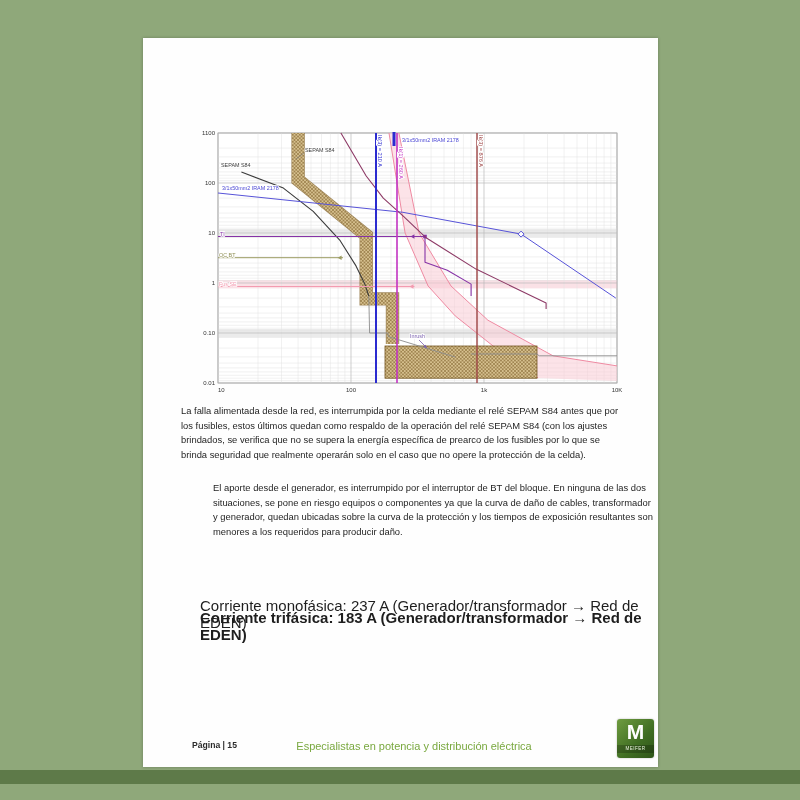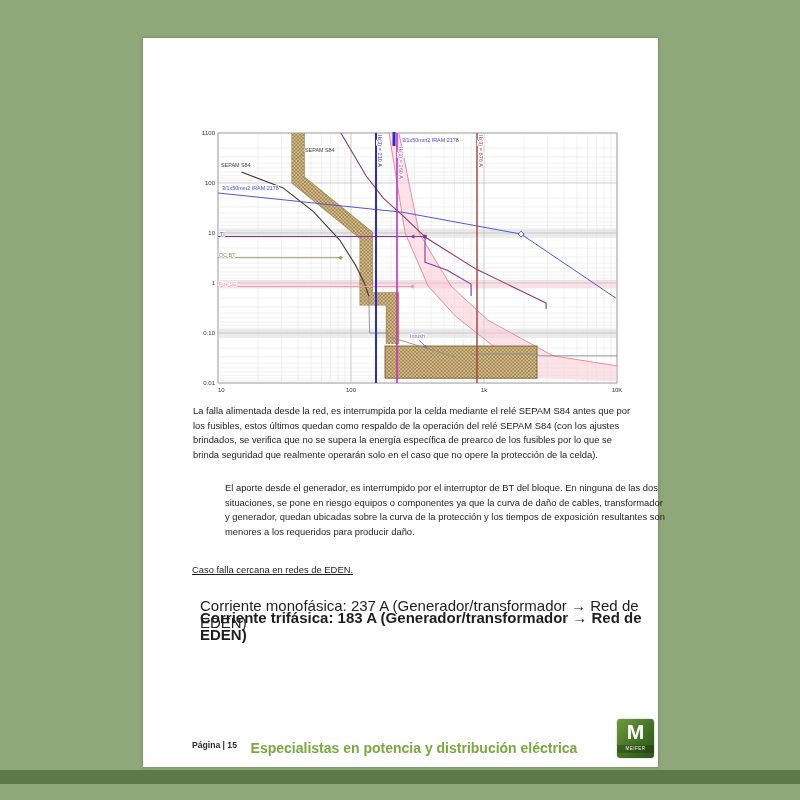--- a/index.html
+++ b/index.html
@@ -2,31 +2,31 @@
 <html><head>
 <meta charset="utf-8">
 <style>
   html,body{margin:0;padding:0;}
   body{width:800px;height:800px;background:#8fa87a;font-family:"Liberation Sans",sans-serif;}
   .canvas{position:relative;width:800px;height:800px;overflow:hidden;}
   .page{position:absolute;left:143px;top:38px;width:515px;height:729px;background:#fefefe;
         box-shadow:0 0 3px rgba(0,0,0,.25);color:#1e1e1e;}
   .title{position:absolute;left:49px;top:29px;width:446px;font-size:9.4px;line-height:15px;margin:0;}
   .chart{position:absolute;left:50px;top:88px;}
-  .para{position:absolute;left:50px;width:444px;font-size:9.4px;line-height:14.5px;margin:0;}
+  .para{position:absolute;left:38px;width:444px;font-size:9.4px;line-height:14.5px;margin:0;}
   .p1{top:366px;}
   .p2{top:443px;margin-left:32px;}
   .heading{position:absolute;left:49px;top:526px;width:444px;font-size:9.4px;margin:0;
            text-decoration:underline;}
   .cline{position:absolute;left:49px;width:444px;font-size:15px;margin:8px;}
   .l1{top:551px;}
   .l2{top:563px;font-weight:bold;}
   .footer-left{position:absolute;left:49px;top:702px;font-size:8.6px;font-weight:bold;color:#2c2c2c;}
   .footer-center{position:absolute;left:49px;top:702px;width:444px;text-align:center;
-                 font-size:14px;font-weight:bold;color:#79a83f;}
+                 font-size:11px;font-weight:normal;color:#79a83f;}
   .logo{position:absolute;left:474px;top:681px;width:37px;height:39px;border-radius:3px;
         background:linear-gradient(135deg,#6f9c40 0%,#3f6d22 60%,#2e5518 100%);
         box-shadow:0 0 2px rgba(0,0,0,.3);overflow:hidden;}
   .logo-m{width:100%;text-align:center;font-size:21px;line-height:26px;font-weight:bold;color:#fff;}
   .logo-name{width:100%;text-align:center;font-size:4.6px;letter-spacing:.4px;color:#e9f2dd;
              background:rgba(0,0,0,.22);line-height:8px;}
   .bottom-strip{position:absolute;left:0;top:770px;width:800px;height:14px;background:#5e7a49;}
   svg text{font-family:"Liberation Sans",sans-serif;}
 </style>
 </head>
@@ -169,21 +169,20 @@
         <text x="22" y="259" text-anchor="end" fill="#333" font-size="6">0.01</text>
         <text x="25" y="266" text-anchor="start" fill="#333" font-size="6">10</text>
         <text x="158" y="266" text-anchor="middle" fill="#333" font-size="6">100</text>
         <text x="291" y="266" text-anchor="middle" fill="#333" font-size="6">1k</text>
         <text x="424" y="266" text-anchor="middle" fill="#333" font-size="6">10K</text>
       </svg>
 
     <p class="para p1">La falla alimentada desde la red, es interrumpida por la celda mediante el relé SEPAM S84 antes que por los fusibles, estos últimos quedan como respaldo de la operación del relé SEPAM S84 (con los ajustes brindados, se verifica que no se supera la energía específica de prearco de los fusibles por lo que se brinda seguridad que realmente operarán solo en el caso que no opere la protección de la celda).</p>
     <p class="para p2">El aporte desde el generador, es interrumpido por el interruptor de BT del bloque. En ninguna de las dos situaciones, se pone en riesgo equipos o componentes ya que la curva de daño de cables, transformador y generador, quedan ubicadas sobre la curva de la protección y los tiempos de exposición resultantes son menores a los requeridos para producir daño.</p>
 
-    <p class="heading">Caso falla cercana en redes de EDEN.</p>
     <p class="cline l1">Corriente monofásica: 237 A (Generador/transformador → Red de EDEN)</p>
     <p class="cline l2">Corriente trifásica: 183 A (Generador/transformador → Red de EDEN)</p>
 
     <div class="footer-left">Página | 15</div>
     <div class="footer-center">Especialistas en potencia y distribución eléctrica</div>
     <div class="logo">
       <div class="logo-m">M</div>
       <div class="logo-name">MEIFER</div>
     </div>
   </div>

